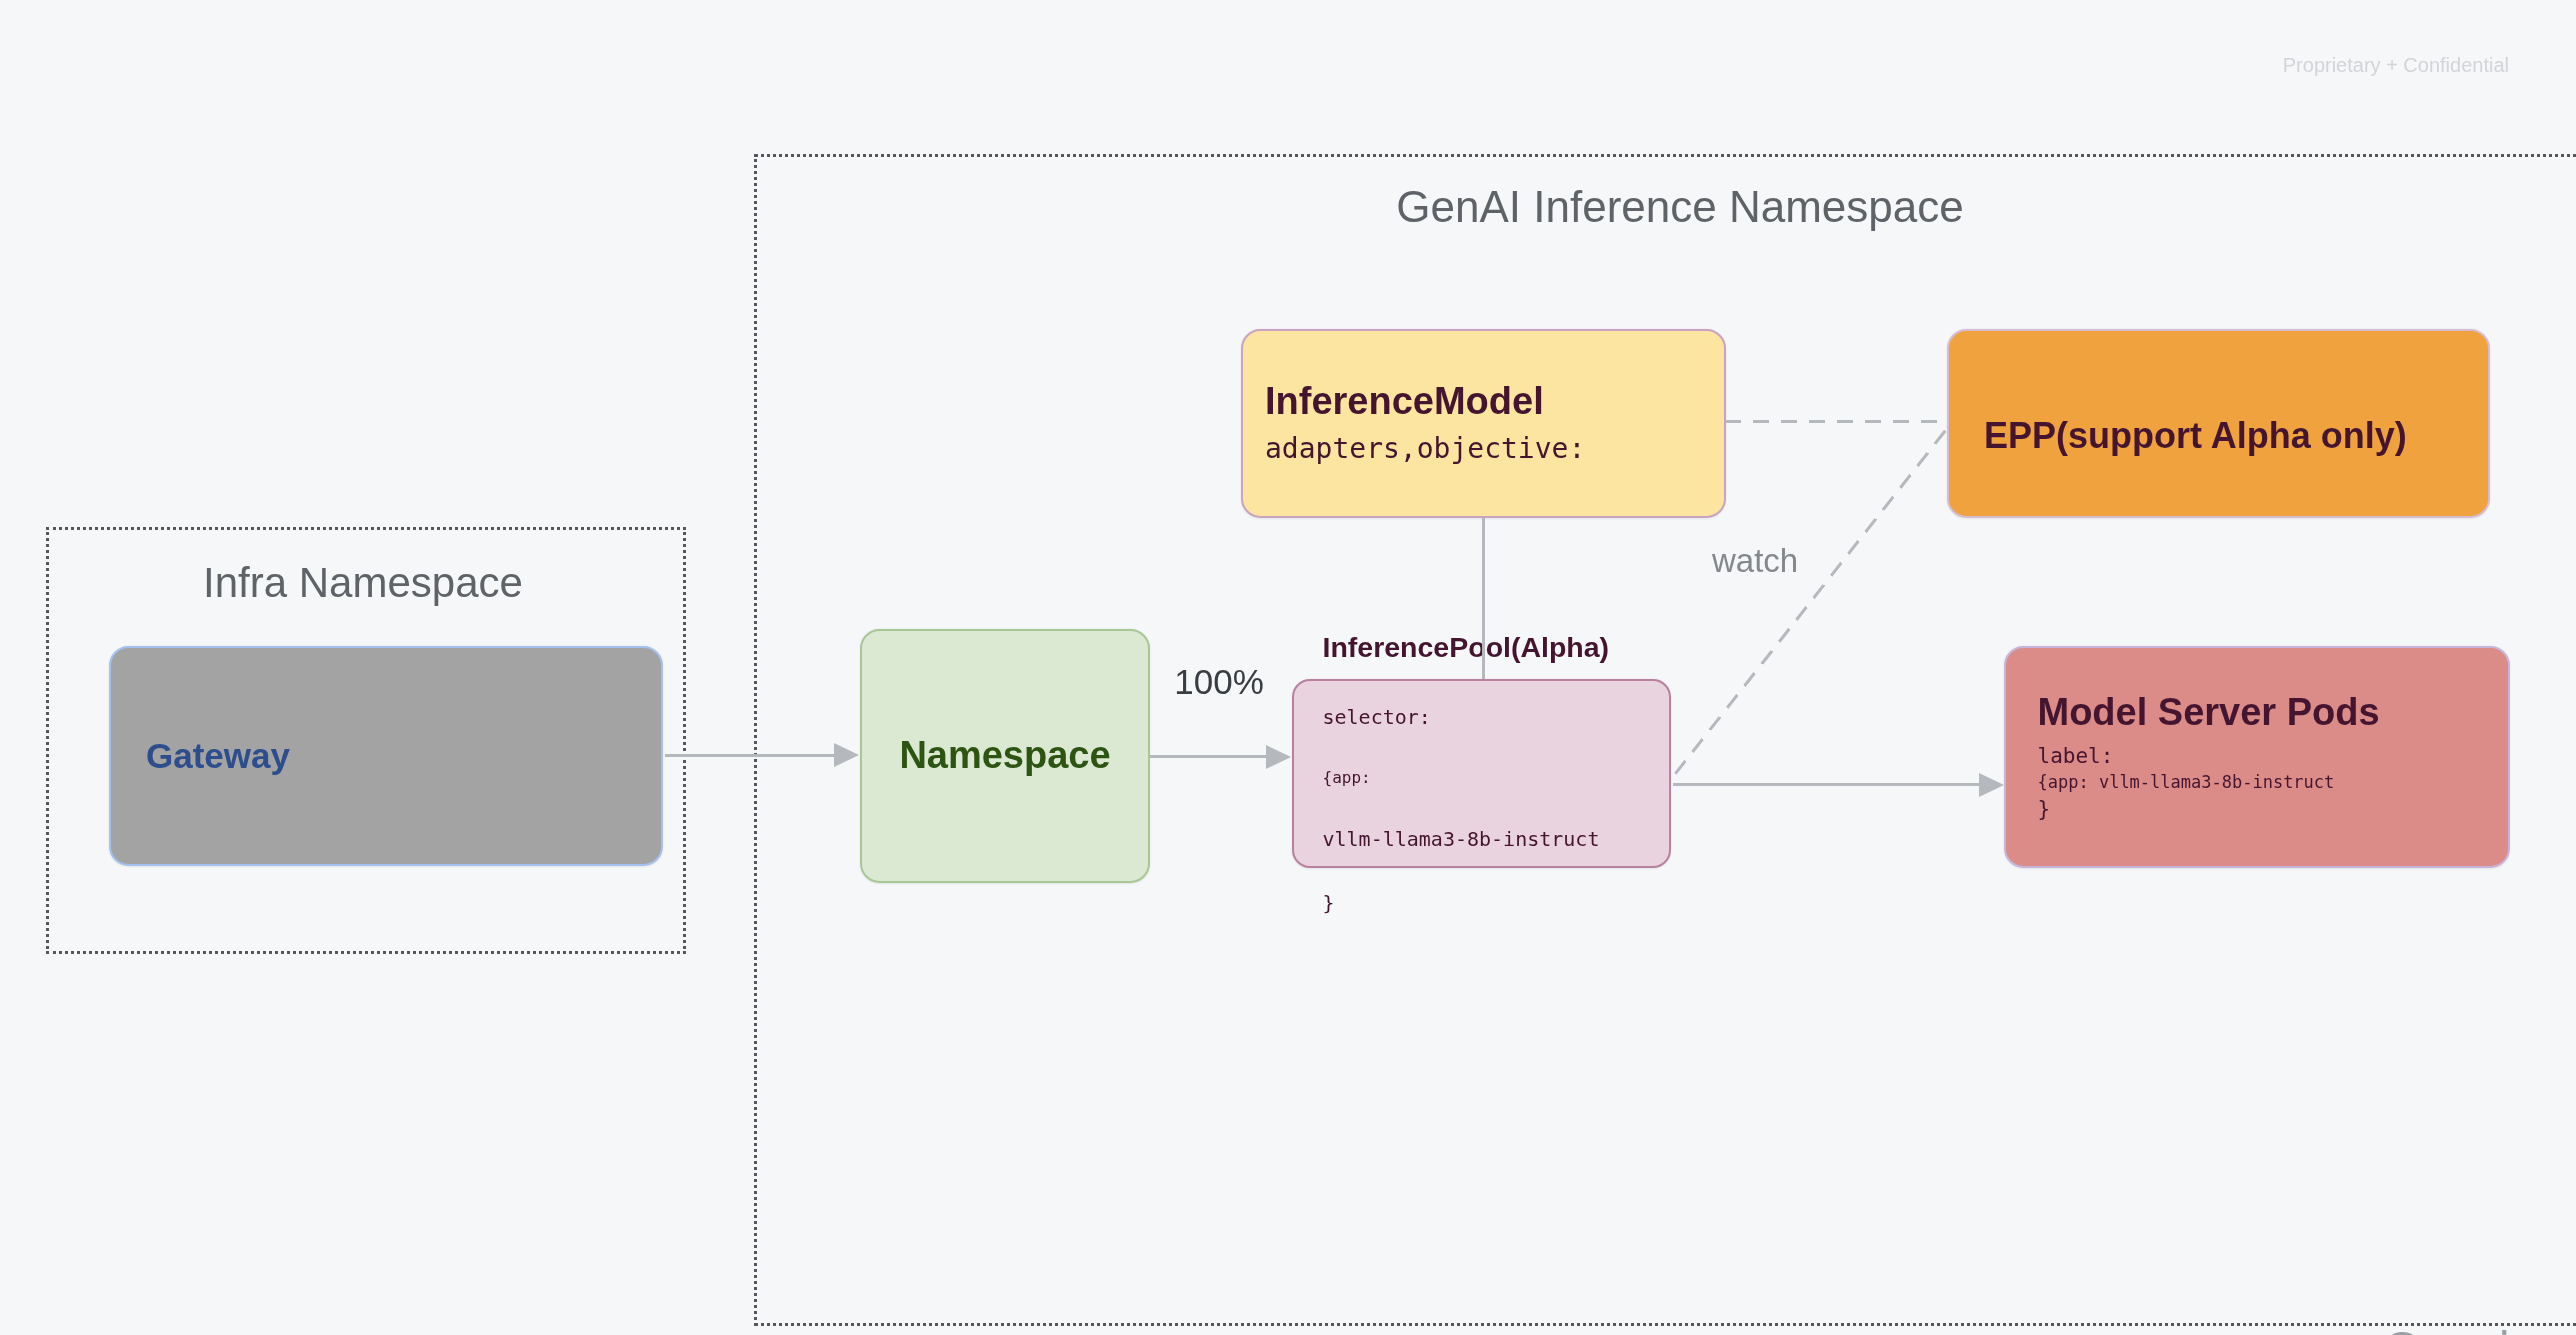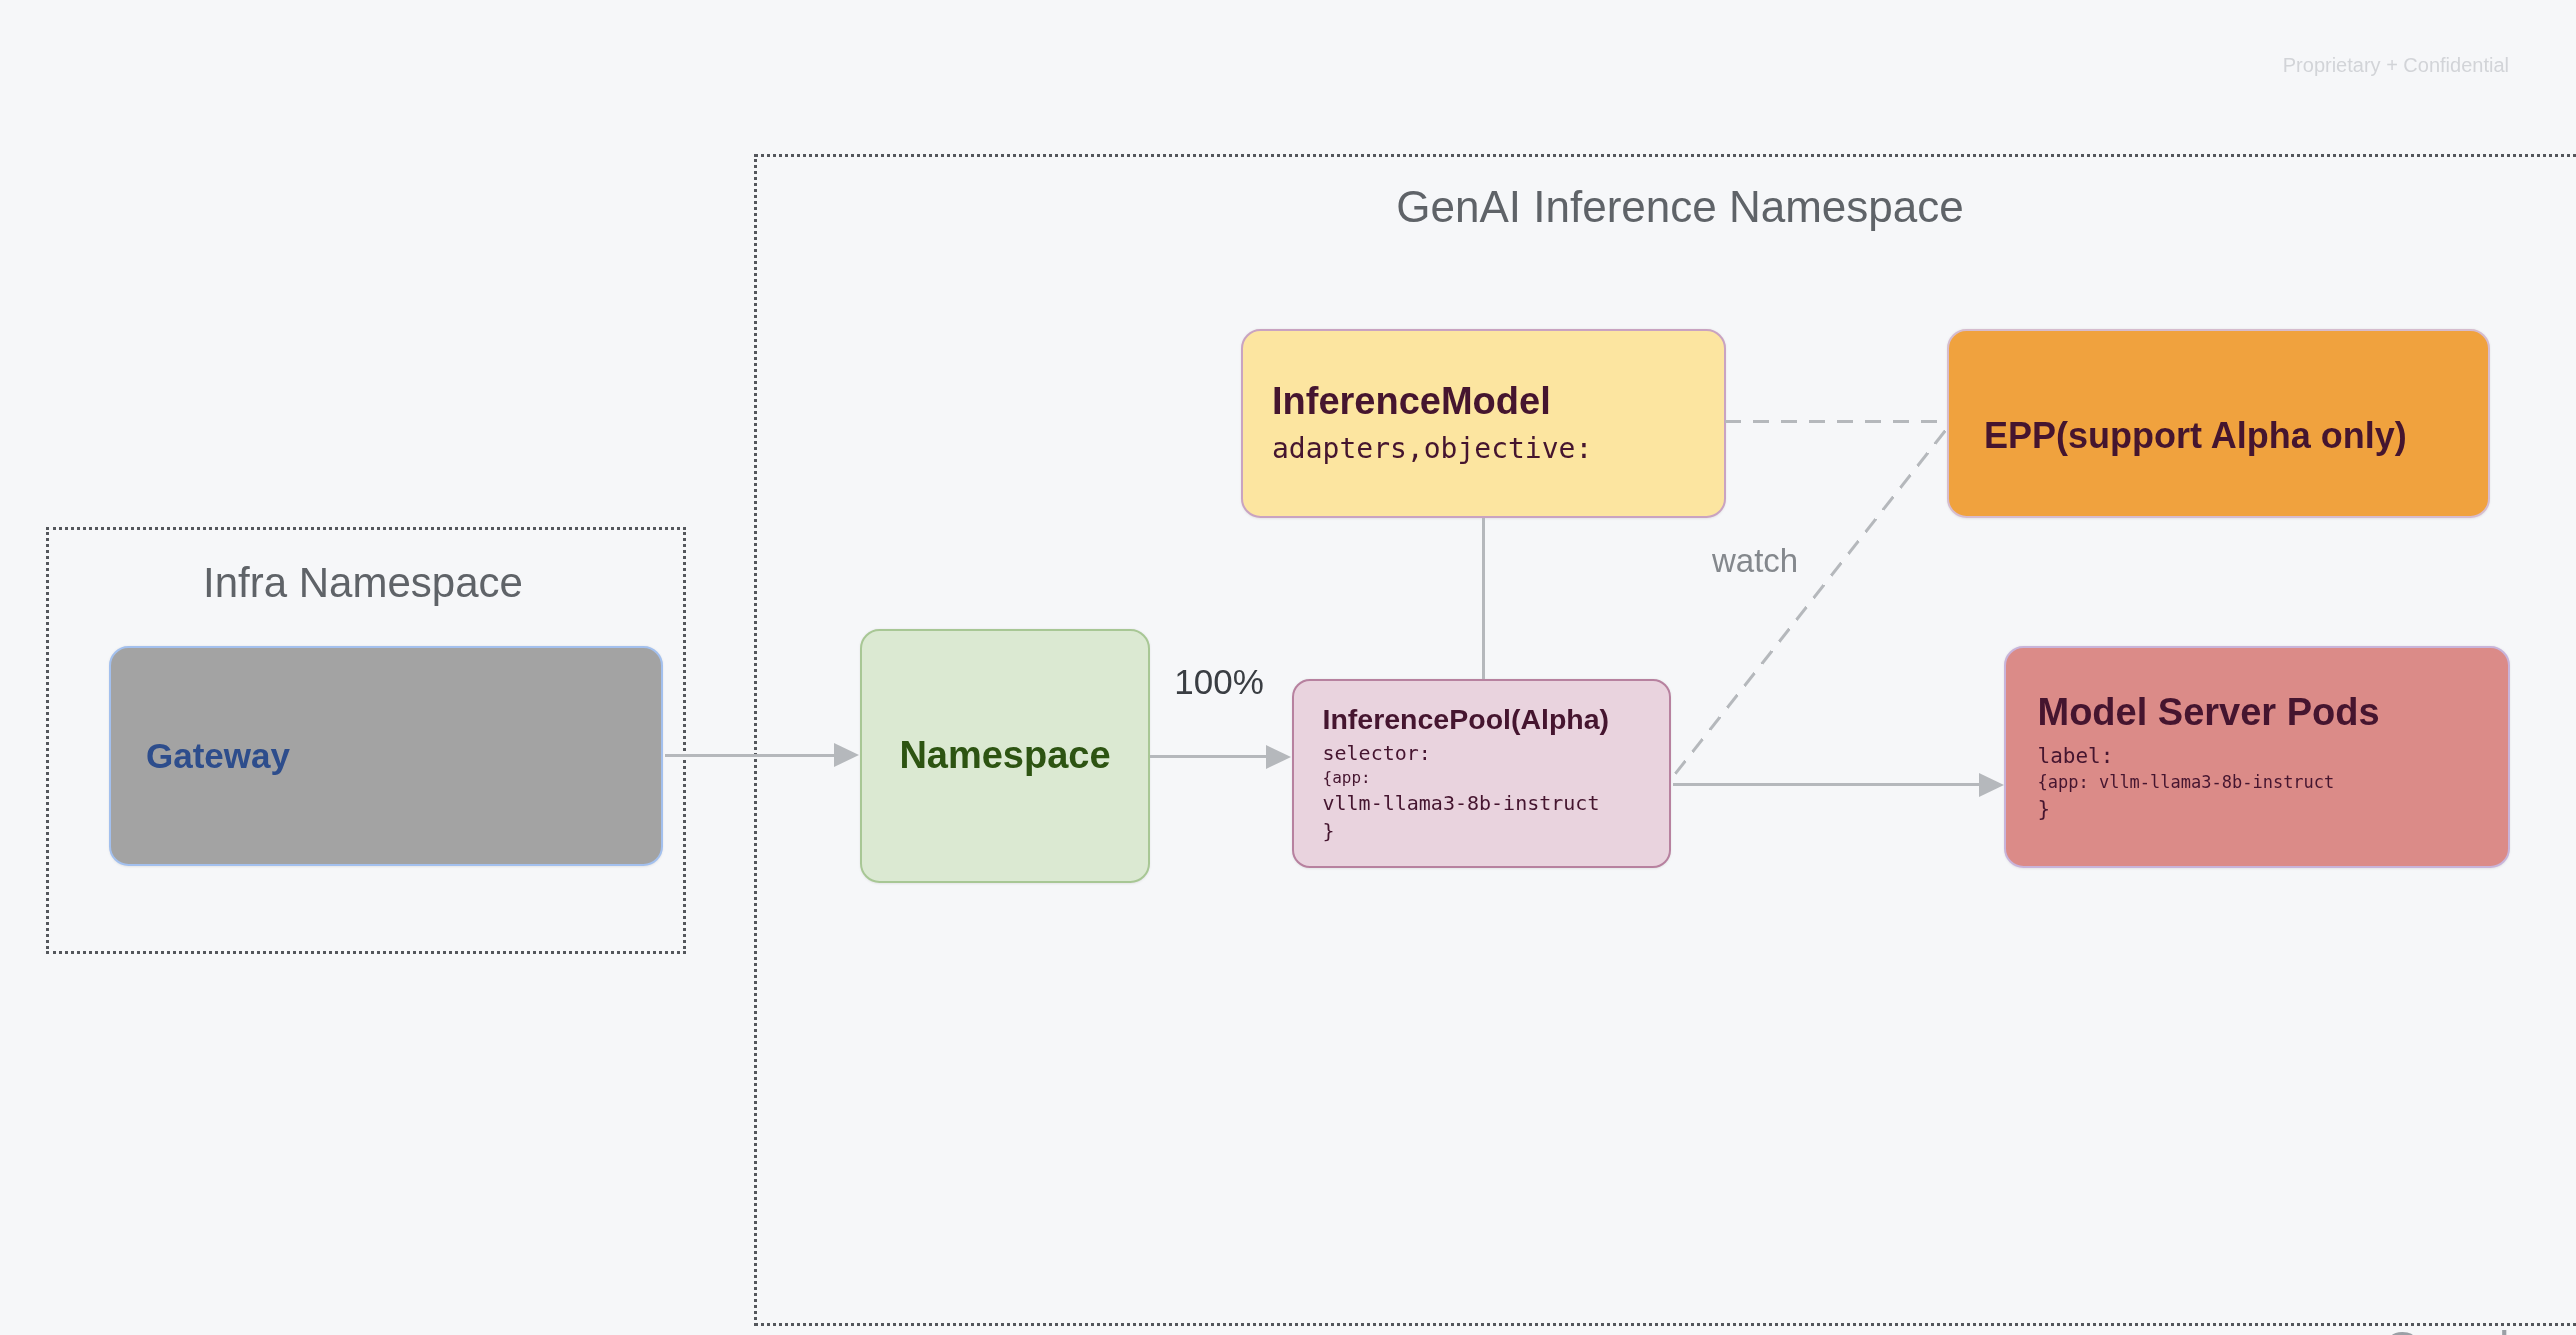--- a/index.html
+++ b/index.html
@@ -86,30 +86,30 @@
 <div class="ns-title" style="left:46px; top:559px; width:634px; font-size:42px;">Infra Namespace</div>
 
 <div class="node" style="left: 109px; top: 646px; width: 554px; height: 220px; padding-left: 35px; background: #a3a3a3; border-color: rgb(163, 192, 238); color: rgb(45, 77, 140);">
   <div class="node-title" style="font-size:35px;">Gateway</div>
 </div>
 
 <div class="node" style="left: 860px; top: 629px; width: 290px; height: 254px; align-items: center; background: rgb(219, 233, 210); border-color: rgb(168, 199, 149); color: rgb(45, 84, 18);">
   <div class="node-title" style="font-size:38px;">Namespace</div>
 </div>
 
-<div class="node" style="left: 1241px; top: 329px; width: 485px; height: 189px; padding: 15px 29px; background: rgb(252, 229, 160); border-color: rgb(201, 163, 193); color: rgb(69, 21, 47);">
+<div class="node" style="left: 1241px; top: 329px; width: 485px; height: 189px; padding: 15px 22px; background: rgb(252, 229, 160); border-color: rgb(201, 163, 193); color: rgb(69, 21, 47);">
   <div class="node-title" style="font-size:38px; margin-bottom:6px;">InferenceModel</div>
   <div class="code-line" style="font-size:28px; line-height:1.35;">adapters,objective:</div>
 </div>
 
 <div class="node" style="left: 1947px; top: 329px; width: 543px; height: 189px; padding-left: 35px; background: rgb(240, 162, 62); border-color: rgb(214, 188, 206); color: rgb(69, 21, 47);">
   <div class="node-title" style="font-size:36px;margin-top:24px;">EPP(support Alpha only)</div>
 </div>
 
-<div class="node" style="left: 1292px; top: 679px; width: 379px; height: 189px; border-radius: 18px; padding: 13.5px 28.5px; background: rgb(233, 211, 222); border-color: rgb(183, 129, 159); color: rgb(69, 21, 47);">
+<div class="node" style="left: 1292px; top: 679px; width: 379px; height: 189px; border-radius: 18px; padding: 13.5px 28.5px; background: rgb(233, 211, 222); border-color: rgb(183, 129, 159); color: rgb(69, 21, 47); gap: 36px;">
   <div class="node-title" style="font-size:28.5px; margin-bottom:3px;">InferencePool(Alpha)</div>
   <div class="code-line" style="font-size:20px; line-height:1.4;">selector:</div>
   <div class="code-line" style="font-size:16px; line-height:1.4;">{app:</div>
   <div class="code-line" style="font-size:20px; line-height:1.4;">vllm-llama3-8b-instruct</div>
   <div class="code-line" style="font-size:20px; line-height:1.4;">}</div>
 </div>
 
 <div class="node" style="left: 2004px; top: 646px; width: 506px; height: 222px; padding: 18px 31.5px; background: rgb(219, 139, 136); border-color: rgb(200, 180, 218); color: rgb(69, 21, 47);">
   <div class="node-title" style="font-size:38px; margin-bottom:6px;">Model Server Pods</div>
   <div class="code-line" style="font-size:21px; line-height:1.4;">label:</div>

